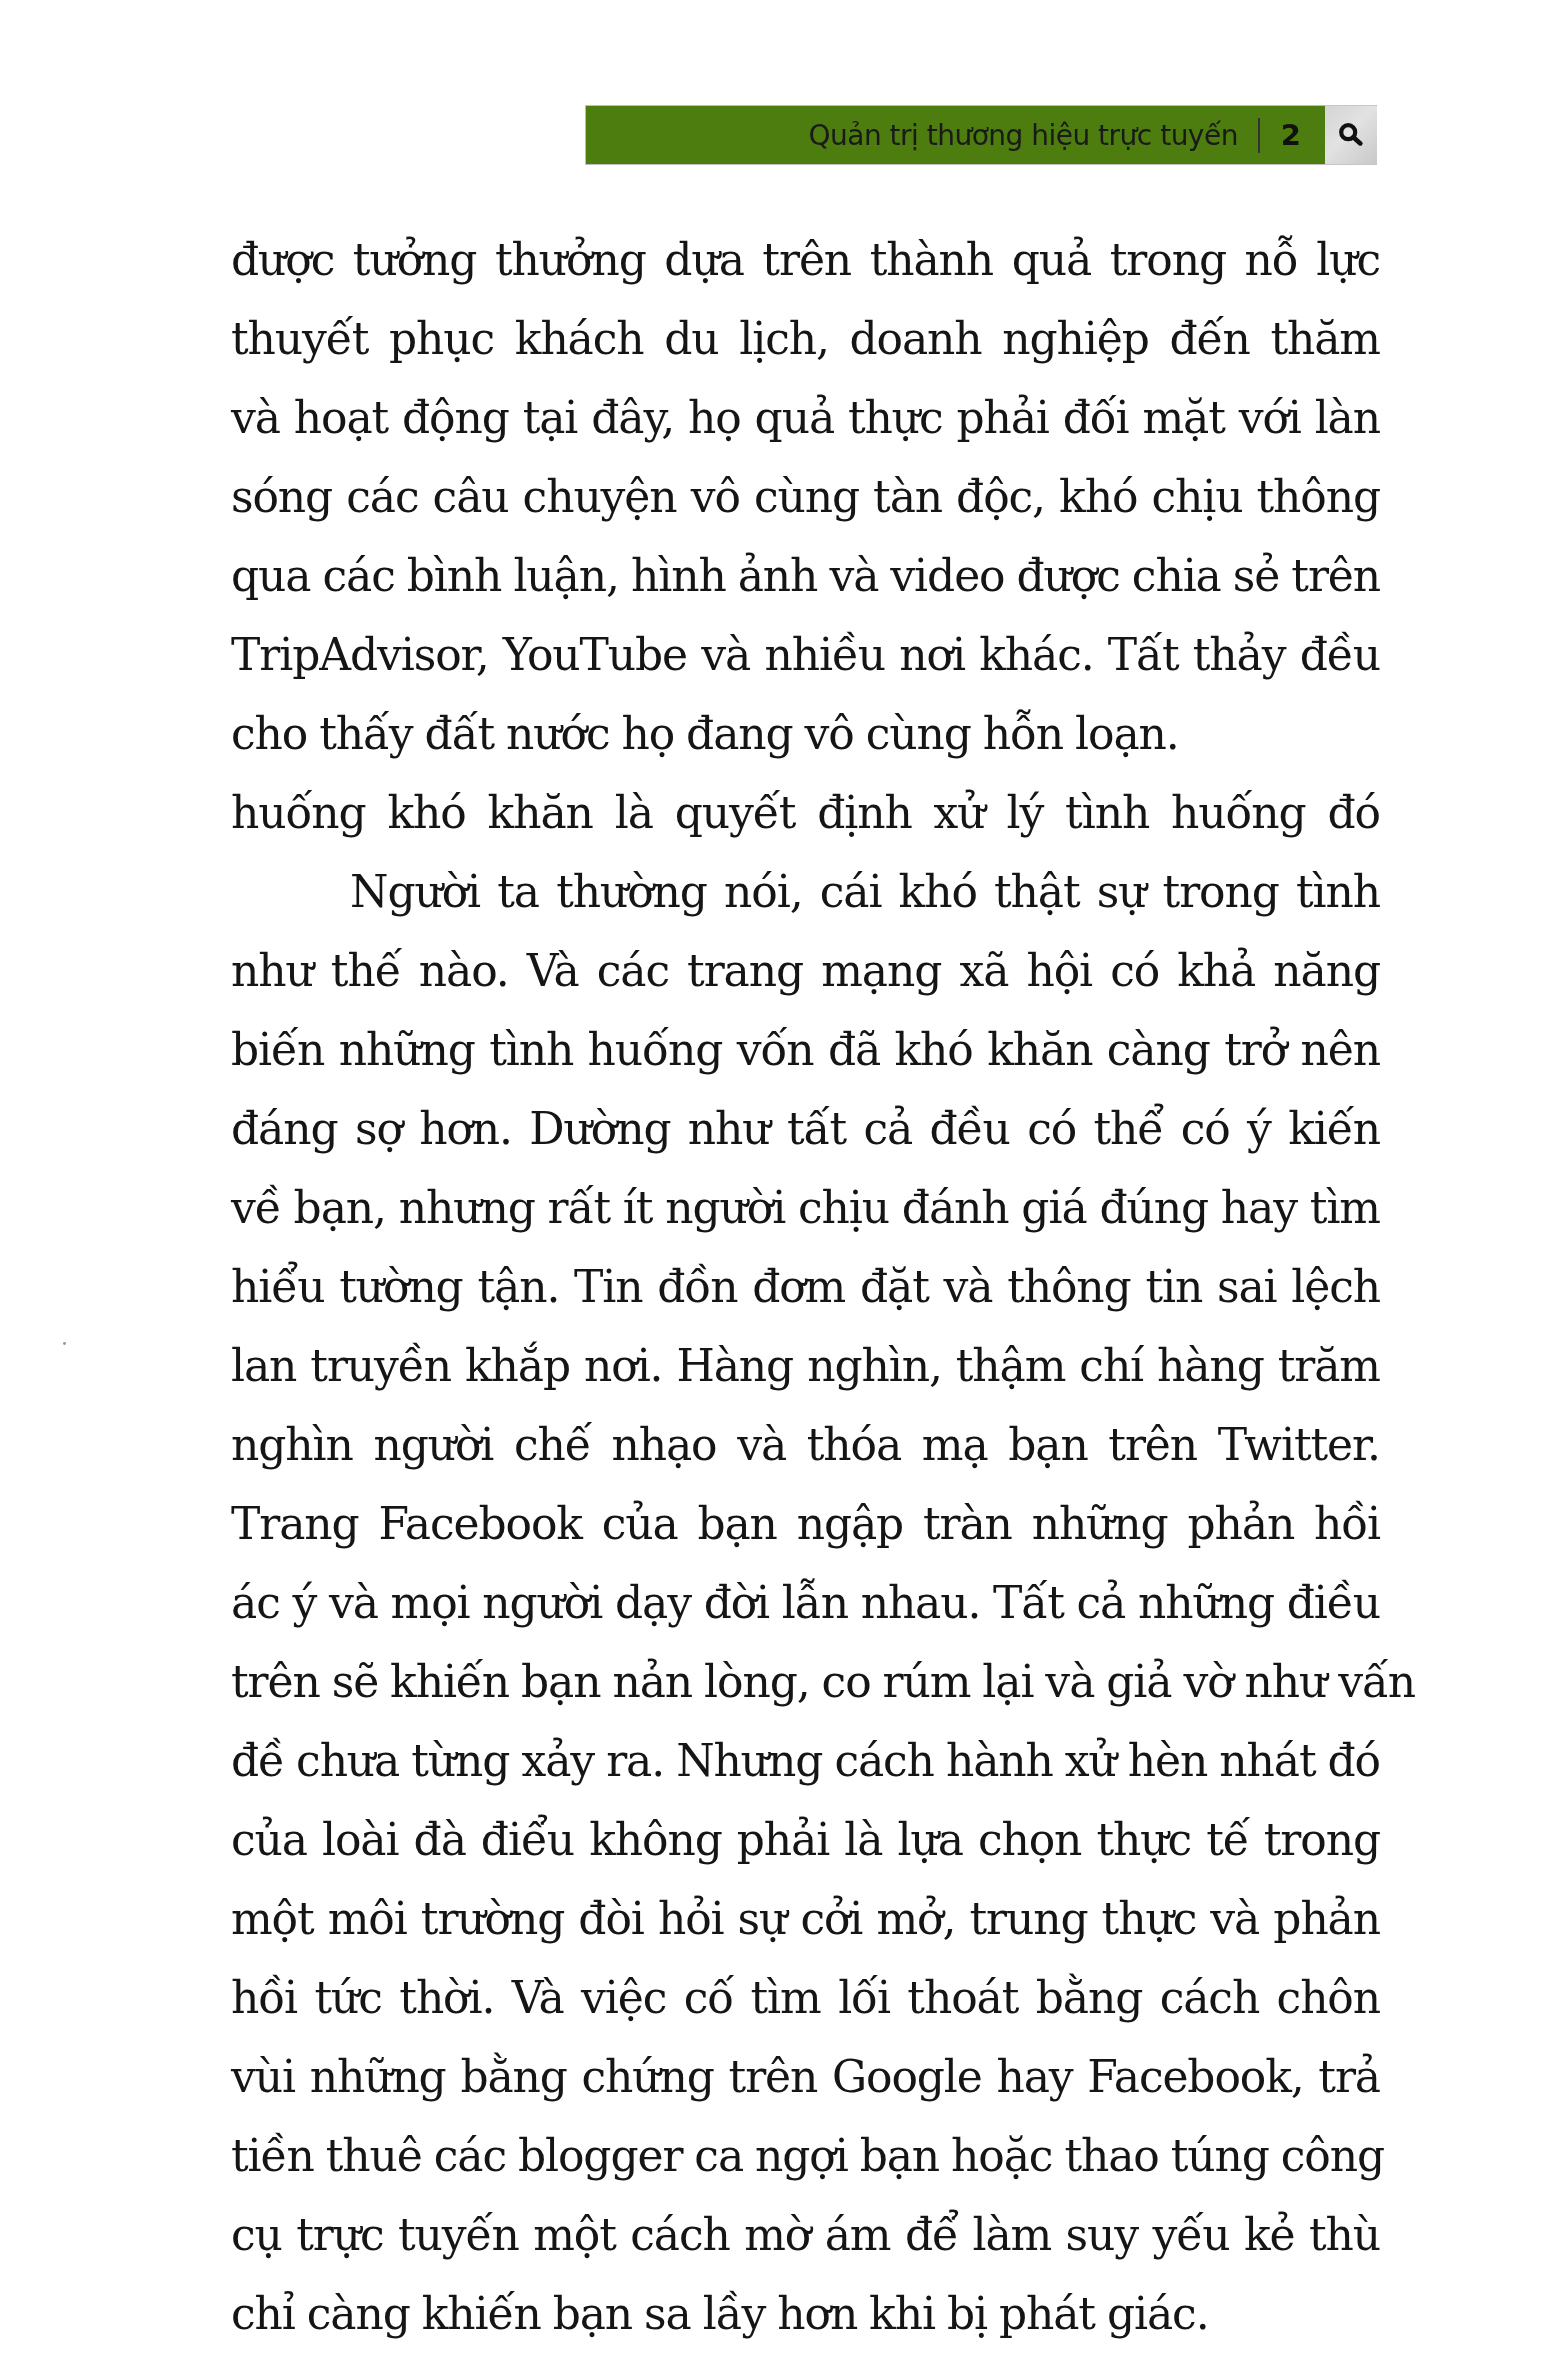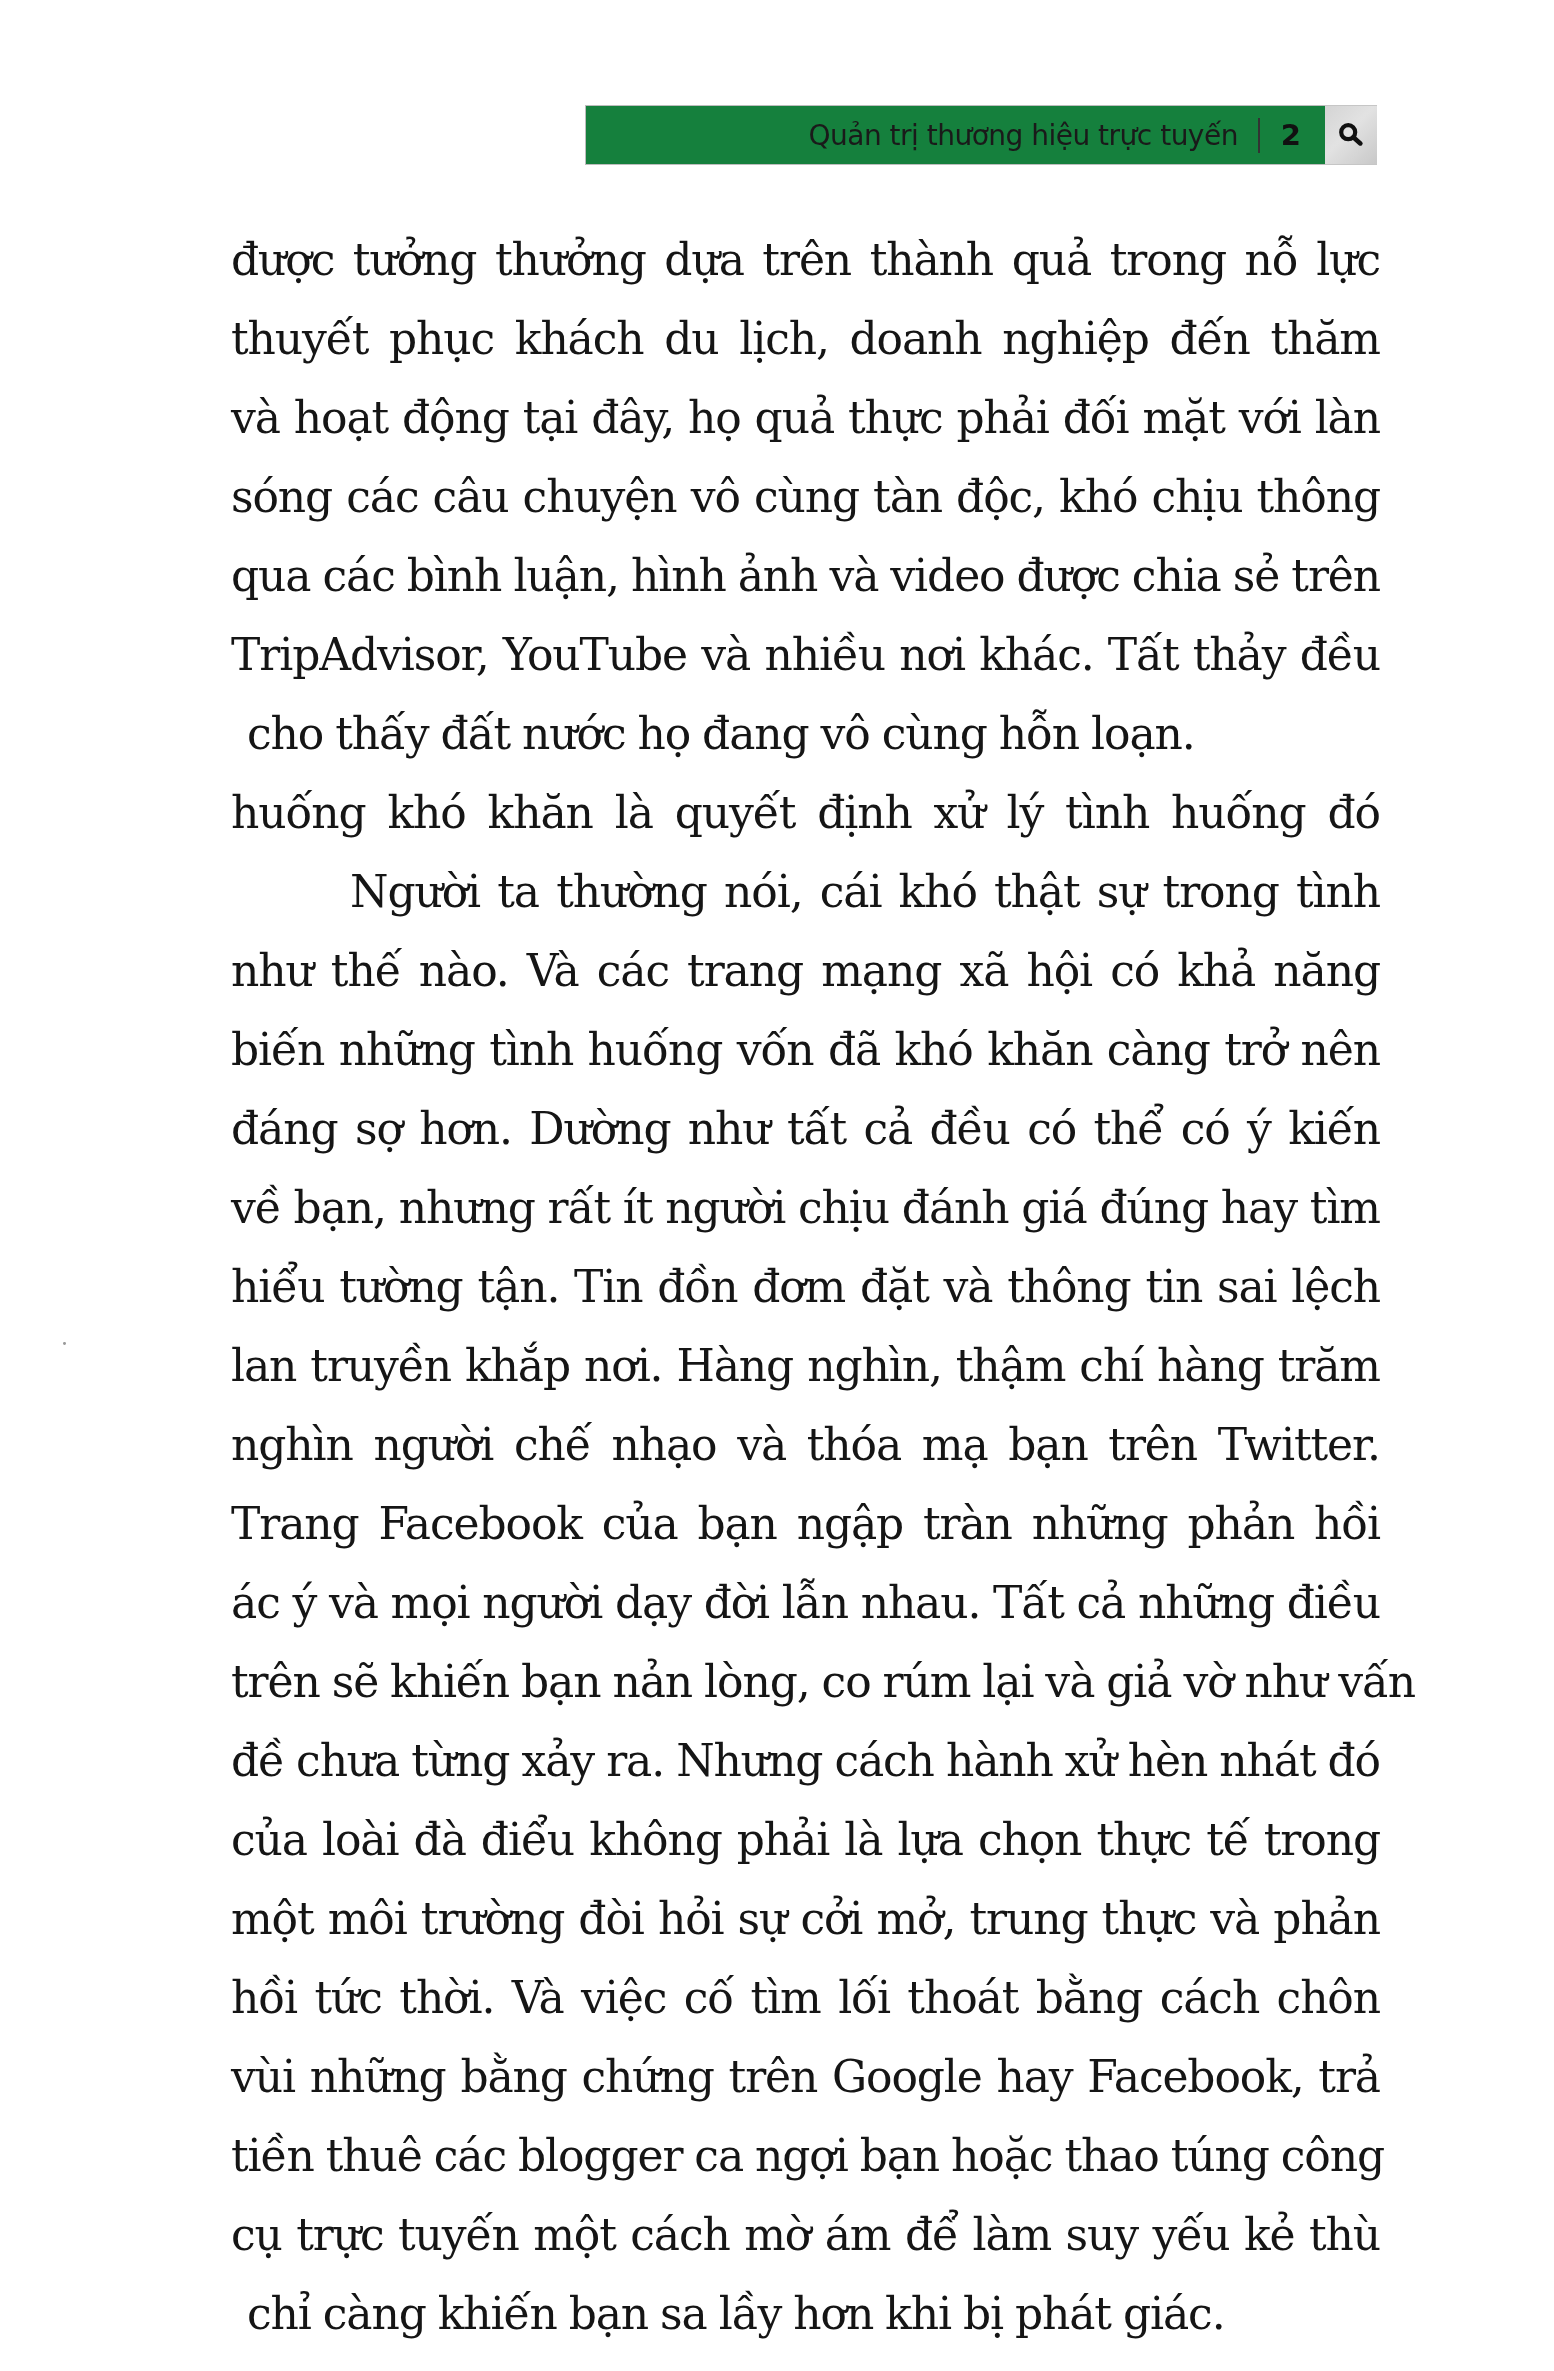--- a/index.html
+++ b/index.html
@@ -25,21 +25,21 @@
     }
     .header-box {
       flex: 1;
       border: 1.9px solid #bdbdbd;
       border-right: none;
       display: flex;
       align-items: center;
       justify-content: flex-end;
       padding-right: 24px;
       box-sizing: border-box;
-      background: #15803d;
+      background: #4d7c0f;
     }
     .header-title {
       font-family: "DejaVu Sans", sans-serif;
       font-size: 28px;
       color: #1a1a1a;
       letter-spacing: -0.5px;
     }
     .header-sep {
       display: inline-block;
       width: 1.9px;
@@ -78,21 +78,20 @@
     }
     .line {
       display: block;
       white-space: nowrap;
       text-align-last: justify;
       text-align: justify;
       height: 79px;
     }
     .line.last {
       text-align-last: left;
-      margin-left: 16px;
     }
     .line.indent {
       padding-left: 119px;
     }
     .speck {
       position: absolute;
       width: 2.8px;
       height: 2.8px;
       background: #999;
       border-radius: 50%;

